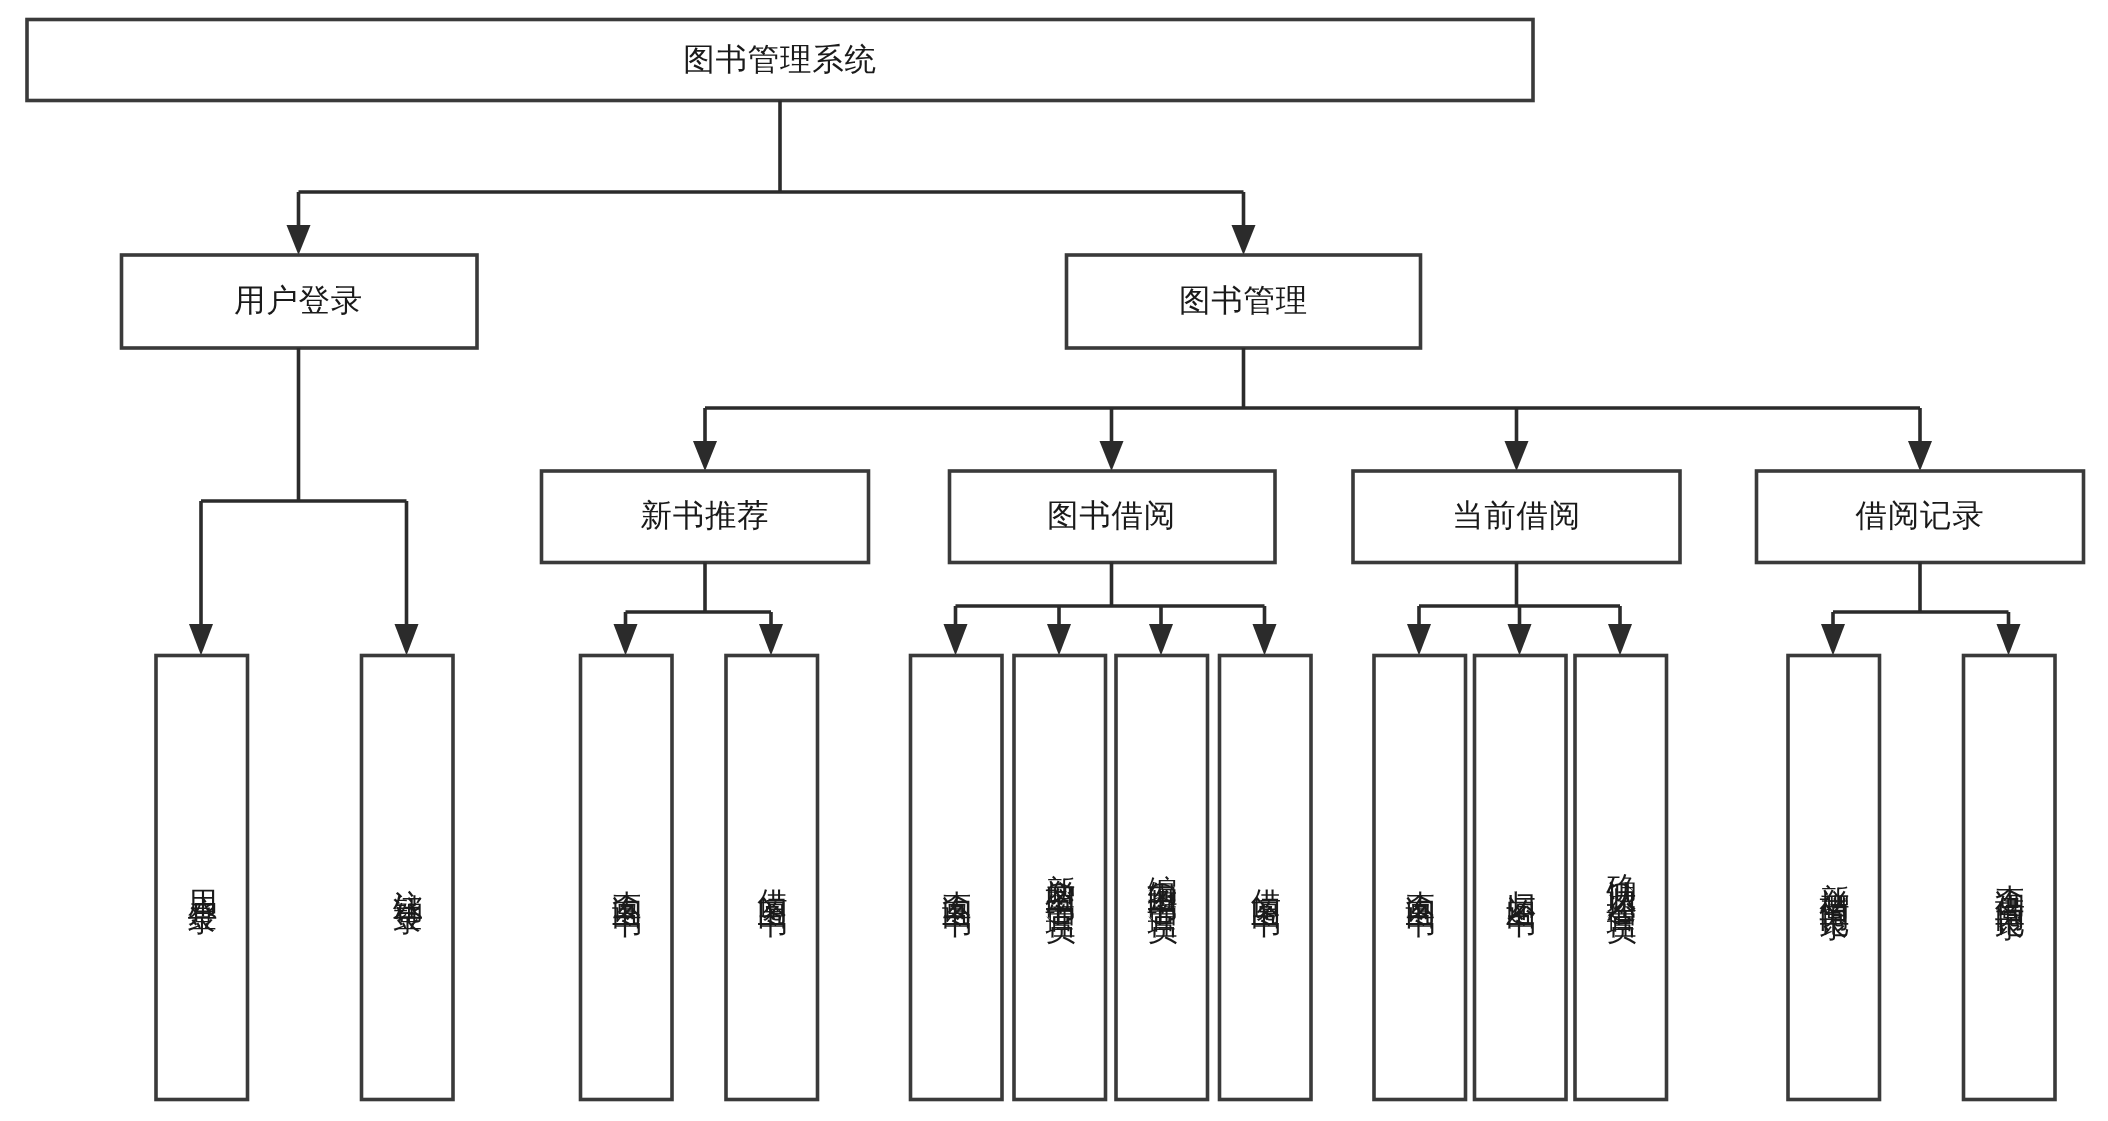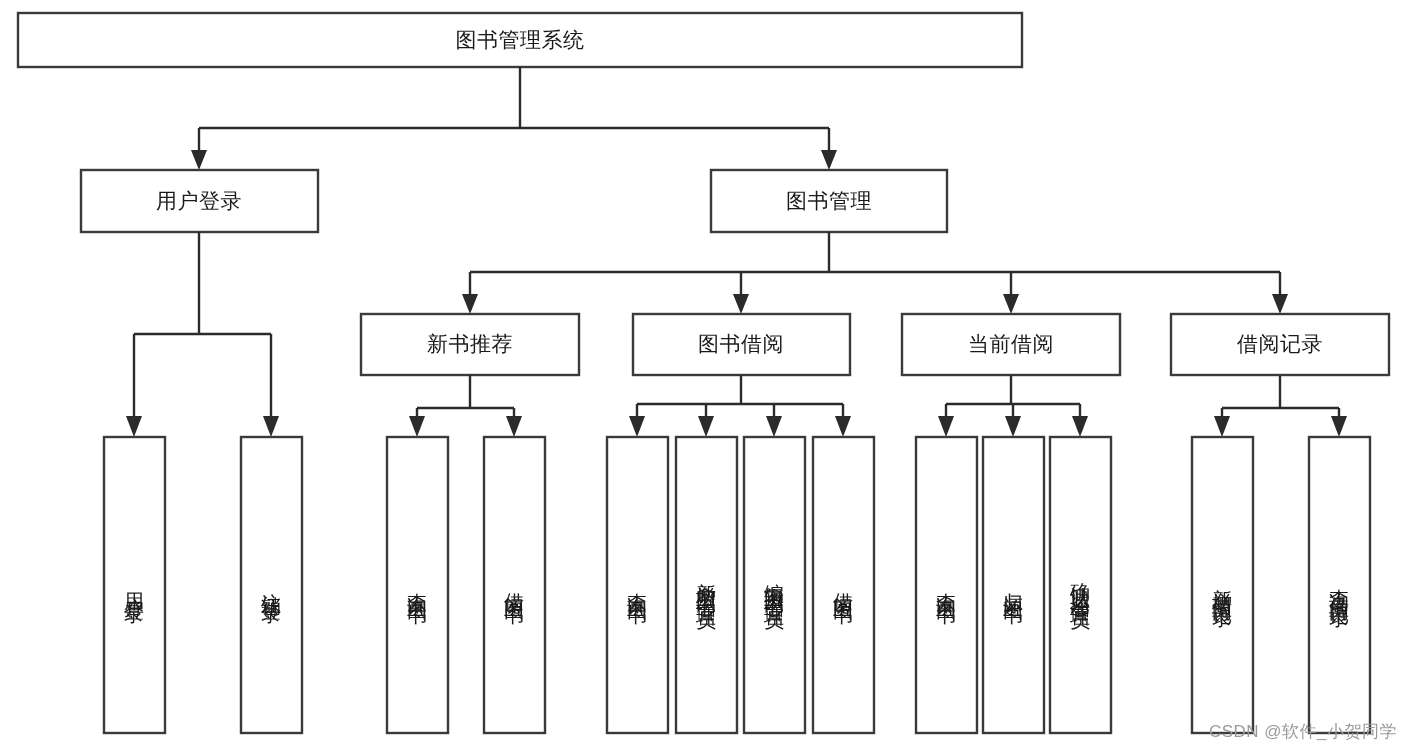--- a/index.html
+++ b/index.html
@@ -195,15 +195,14 @@
   <div class="leaf-label" style="left:744px; top:437px; width:61px; height:296px;">编辑图书（管理员）</div>
   <div class="leaf-label" style="left:813px; top:437px; width:61px; height:296px;">借阅图书</div>
 
   <div class="leaf-label" style="left:916px; top:437px; width:61px; height:296px;">查询图书</div>
   <div class="leaf-label" style="left:983px; top:437px; width:61px; height:296px;">归还图书</div>
   <div class="leaf-label" style="left:1050px; top:437px; width:61px; height:296px;">确认归还（管理员）</div>
 
   <div class="leaf-label" style="left:1192px; top:437px; width:61px; height:296px;">新增借阅记录</div>
   <div class="leaf-label" style="left:1309px; top:437px; width:61px; height:296px;">查询借阅记录</div>
 
-  <div class="watermark">CSDN @软件_小贺同学</div>
 
 </div>
 
 </body></html>

